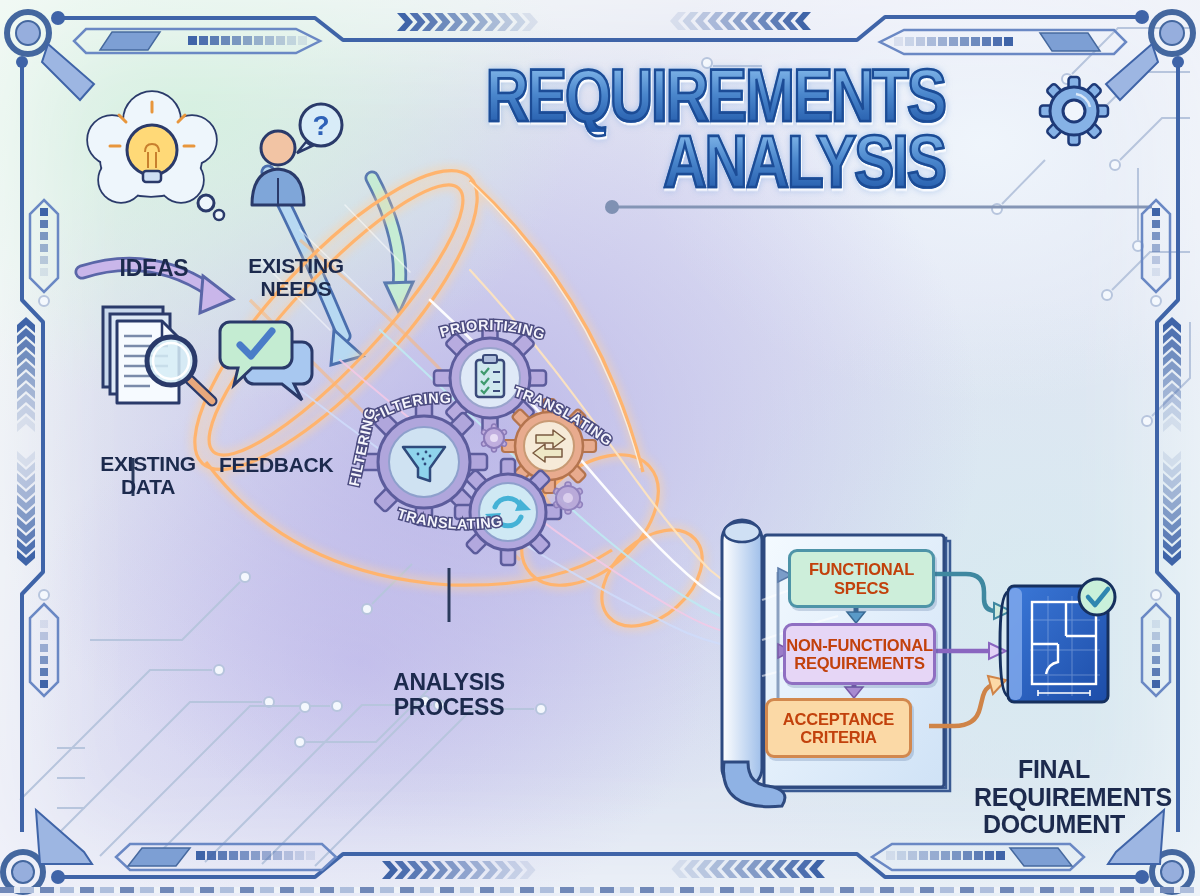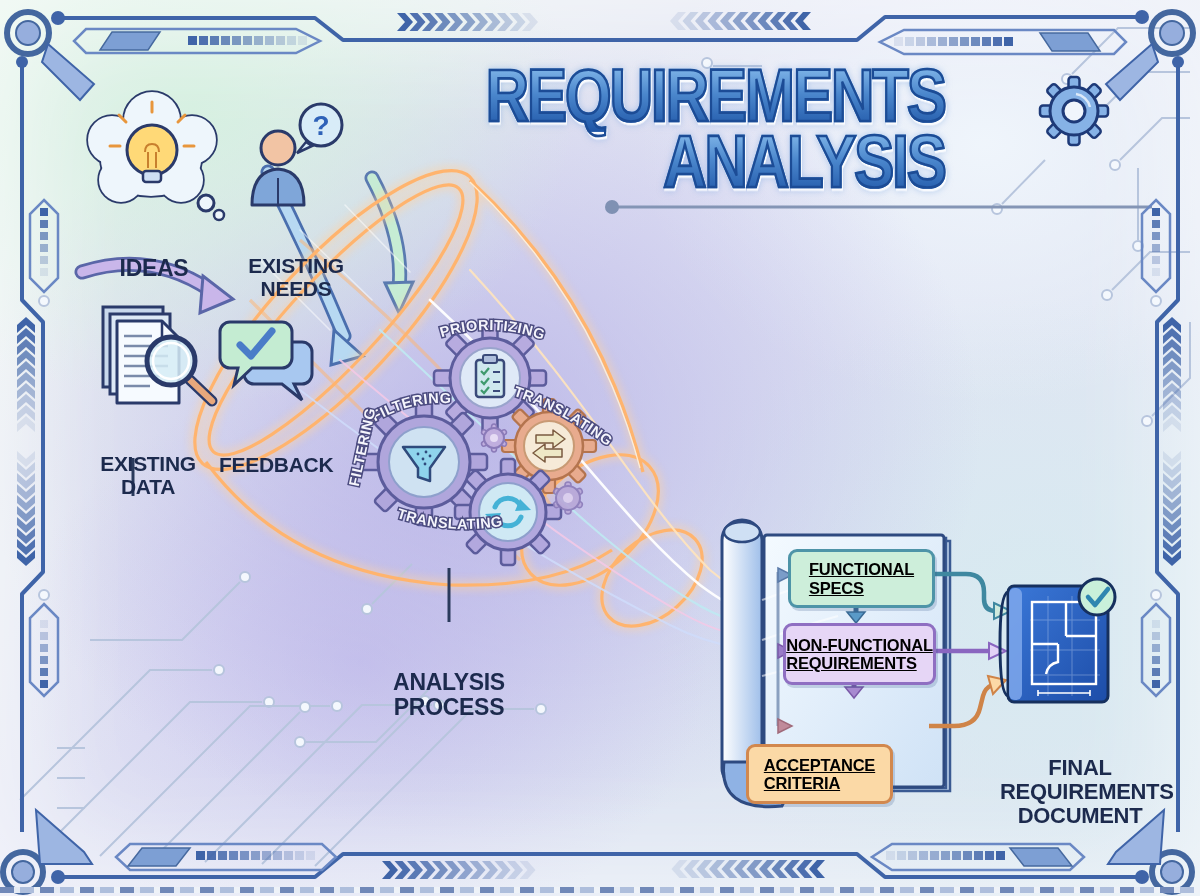--- a/index.html
+++ b/index.html
@@ -17,22 +17,22 @@
        letter-spacing:-0.3px;line-height:1.1;margin-top:44px;}
   .title-line{position:absolute;font-weight:bold;letter-spacing:-2px;text-align:right;
        background:linear-gradient(180deg,#8ec2f0 0%,#4a86cc 48%,#1e55a6 100%);
        -webkit-background-clip:text;background-clip:text;color:transparent;
        -webkit-text-stroke:2.2px #1c4c96;
        filter:drop-shadow(1px 2px 0 rgba(255,255,255,.9)) drop-shadow(0 0 3px rgba(130,170,225,.55));
        transform:scaleY(1.24);transform-origin:100% 0;font-size:60px;line-height:58px;}
   .subtitle{position:absolute;font-weight:bold;color:#1e2b50;text-align:right;
        white-space:pre-line;font-size:24.5px;line-height:27.5px;letter-spacing:-0.4px;}
   .obox{position:absolute;border-radius:9px;display:flex;align-items:center;justify-content:center;
-       text-align:left;font-weight:bold;white-space:pre-line;color:#000000;font-size:16.5px;
-       line-height:1.12;letter-spacing:-0.2px;box-shadow:2px 3px 0 rgba(60,90,140,.22);text-decoration:underline;}
+       text-align:center;font-weight:bold;white-space:pre-line;color:#c2410c;font-size:16.5px;
+       line-height:1.12;letter-spacing:-0.2px;box-shadow:2px 3px 0 rgba(60,90,140,.22);}
   .obox.functional{background:#cdeeda;border:3px solid #4e94a8;}
   .obox.nonfunctional{background:#e6d6f6;border:3px solid #8f6fc2;}
   .obox.acceptance{background:#fbd9a6;border:3px solid #d2884e;}
   .dashes{position:absolute;left:0;top:887px;width:1200px;height:6px;
        background:repeating-linear-gradient(90deg,#7088b8 0 14px,#e4eaf4 14px 20px,#aebedc 20px 34px,#eef2f8 34px 40px);}
   .gearlabel{font:bold 14.5px "Liberation Sans",sans-serif;fill:#f5f5fc;stroke:#4c4c80;stroke-width:3px;
        paint-order:stroke;letter-spacing:.5px;}
   .fglow{fill:none;stroke:#ffd2a0;stroke-width:9;opacity:.55;filter:blur(4px);}
   .fline{fill:none;stroke:#ffb46e;stroke-width:3.2;}
   .fhi{fill:none;stroke:#fff3dd;stroke-width:1.3;opacity:.85;}
@@ -648,25 +648,25 @@
   <div class="title-line" style="right:255px;top:126px;width:560px;">ANALYSIS</div>
 
   <div class="lbl" style="left:94px;top:212px;width:120px;font-size:23px;">IDEAS</div>
   <div class="lbl" style="left:240px;top:210px;width:112px;font-size:21px;">EXISTING
 NEEDS</div>
   <div class="lbl" style="left:96px;top:408px;width:104px;font-size:21px;">EXISTING
 DATA</div>
   <div class="lbl" style="left:219px;top:409px;width:100px;font-size:21px;">FEEDBACK</div>
   <div class="lbl" style="left:389px;top:626px;width:120px;font-size:23px;">ANALYSIS
 PROCESS</div>
-  <div class="lbl" style="left:1000px;top:712px;width:160px;font-size:22px;">FINAL
+  <div class="lbl" style="left:974px;top:712px;width:160px;font-size:25px;">FINAL
 REQUIREMENTS
 DOCUMENT</div>
 
   <div class="obox functional" style="left:788px;top:549px;width:141px;height:53px;">FUNCTIONAL
 SPECS</div>
   <div class="obox nonfunctional" style="left:783px;top:623px;width:147px;height:56px;">NON-FUNCTIONAL
 REQUIREMENTS</div>
-  <div class="obox acceptance" style="left:746px;top:698px;width:141px;height:54px;margin-top:46px;">ACCEPTANCE
+  <div class="obox acceptance" style="left:765px;top:698px;width:141px;height:54px;">ACCEPTANCE
 CRITERIA</div>
 
   <div class="dashes"></div>
 </div>
 
 </body></html>

